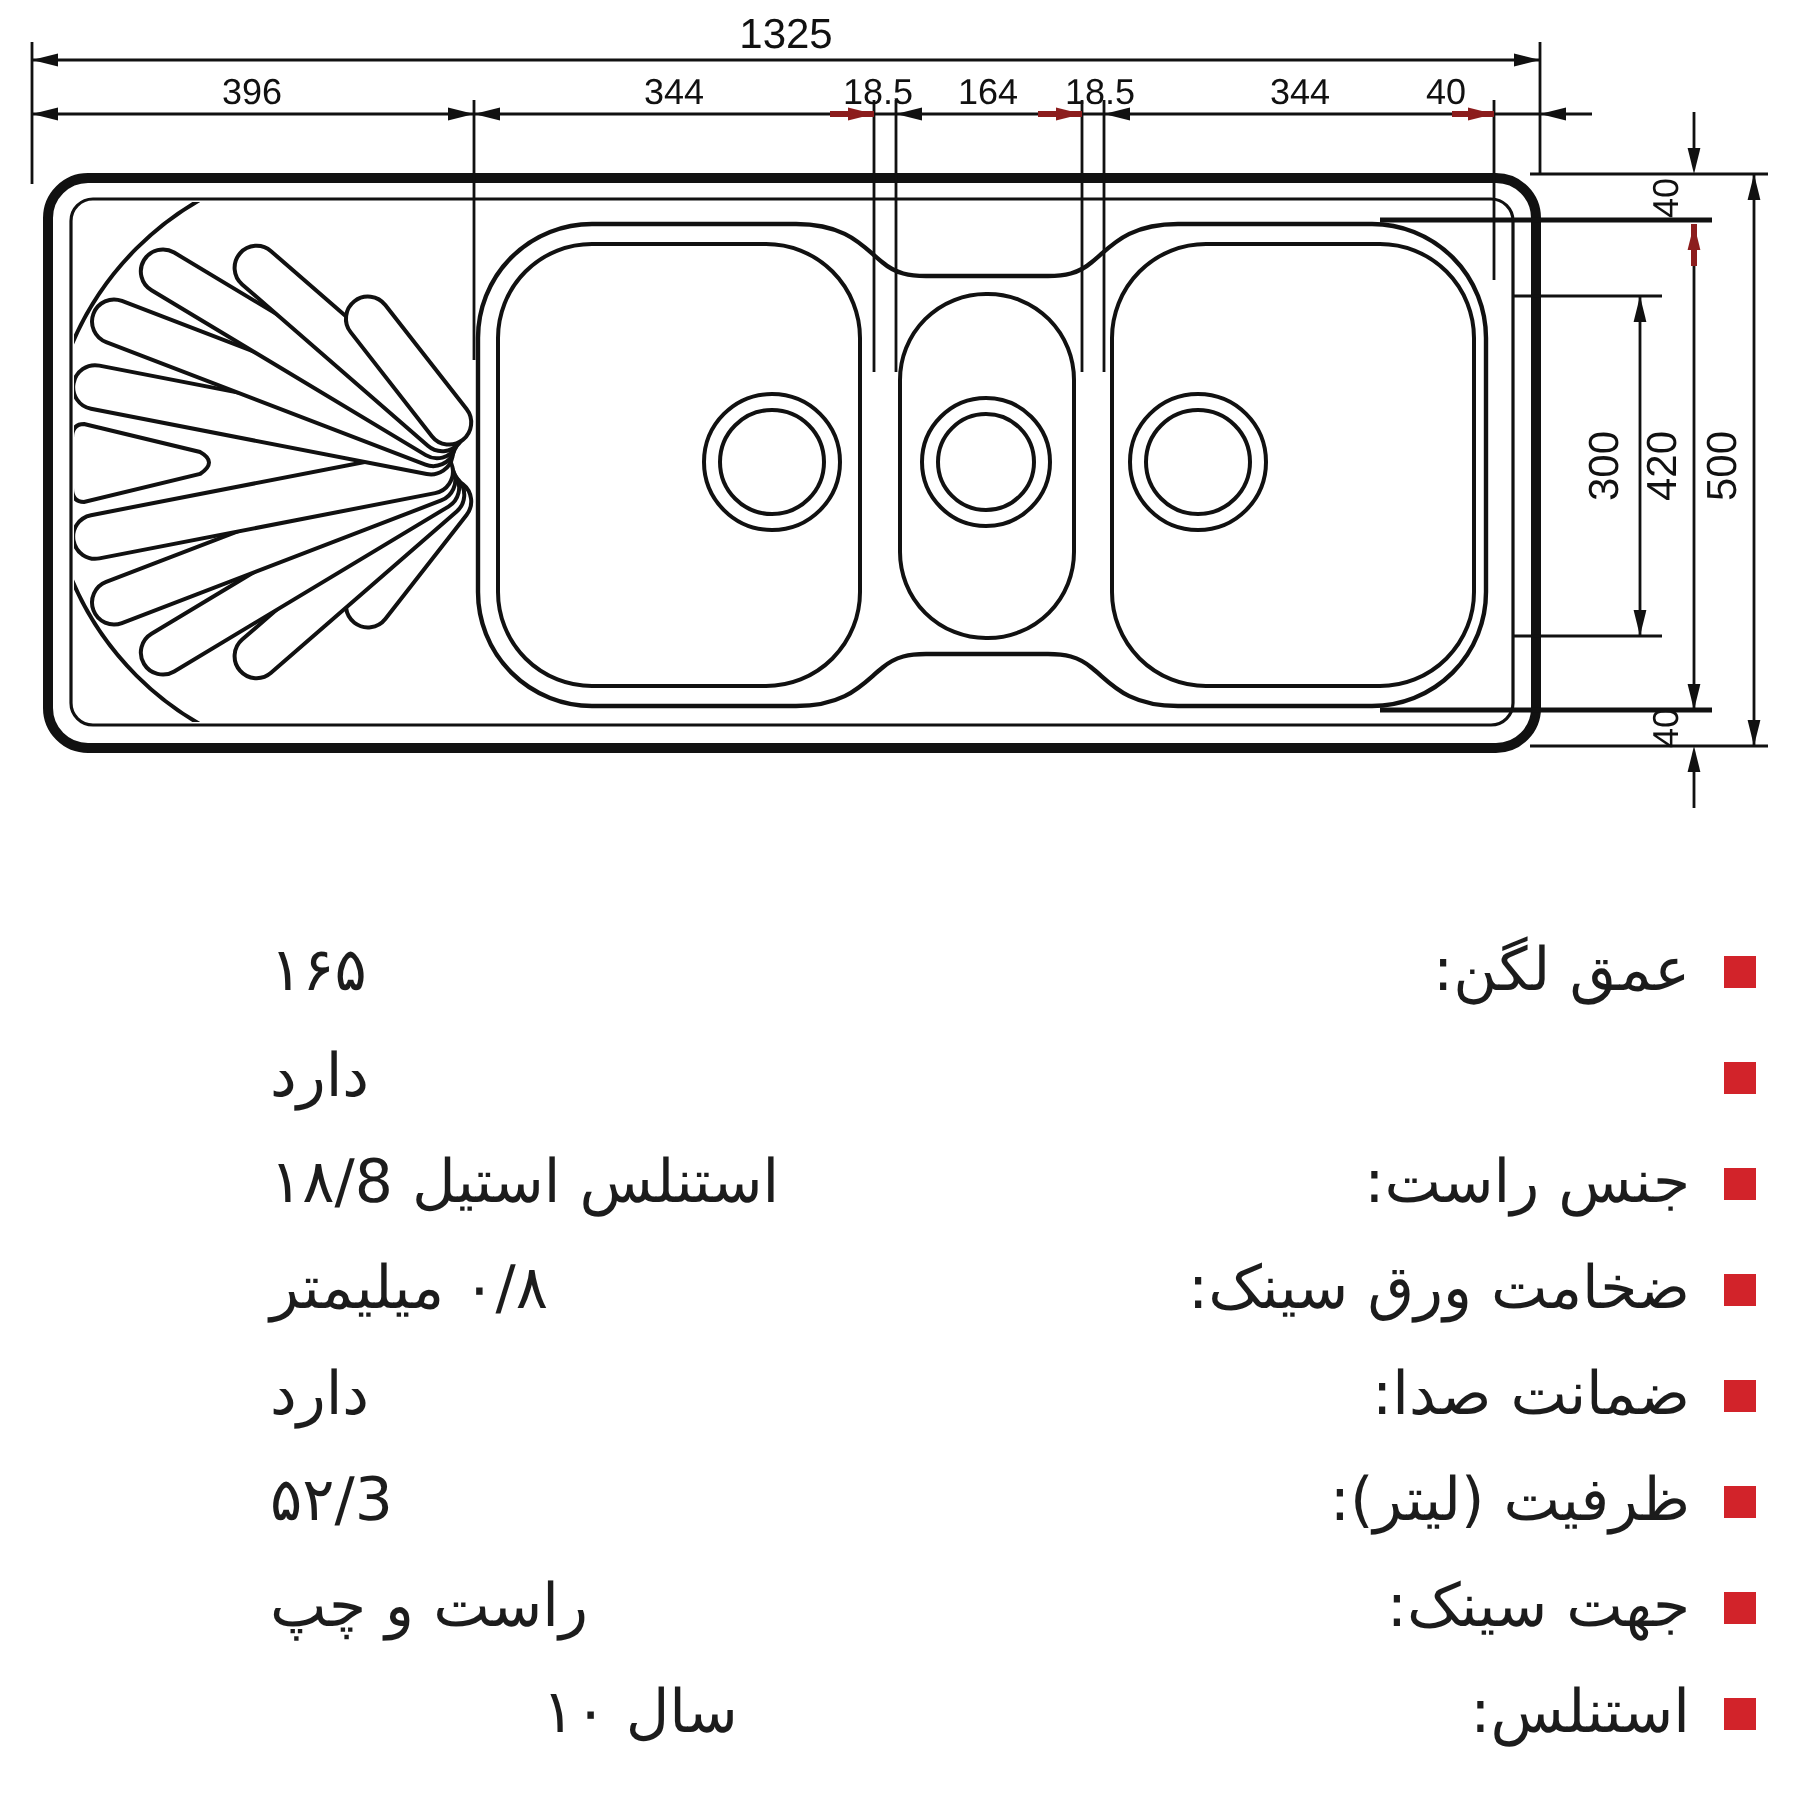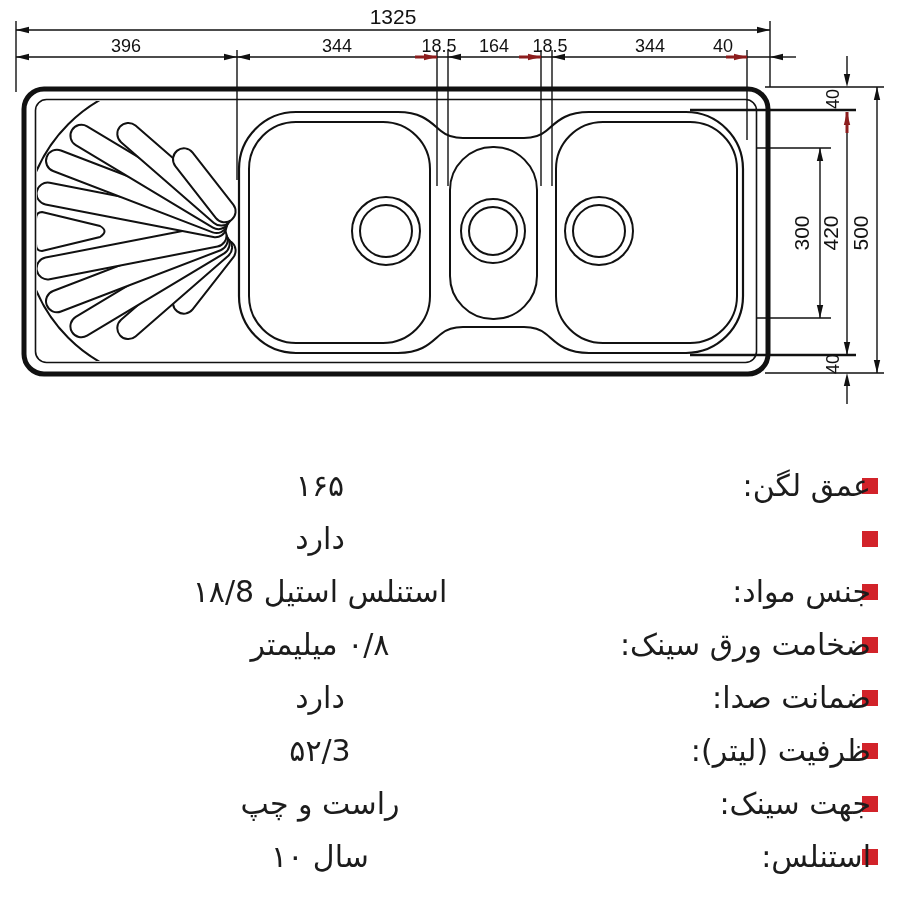--- a/index.html
+++ b/index.html
@@ -3,24 +3,24 @@
 <meta charset="utf-8">
 <style>
   html,body{margin:0;padding:0;background:#ffffff;}
   #page{position:relative;width:905px;height:909px;background:#ffffff;overflow:hidden;
         font-family:"DejaVu Sans",sans-serif;color:#1c1c1c;}
   #drawing{position:absolute;top:0;left:0;}
   .dimtxt{font-family:"Liberation Sans",sans-serif;fill:#111111;}
   #specs{position:absolute;top:459px;left:0;width:905px;}
   .spec-row{position:relative;height:53px;}
   .bullet{position:absolute;right:27px;top:50%;margin-top:-8px;width:16px;height:16px;background:#d2232a;}
-  .spec-label{position:absolute;right:34px;top:0;width:470px;height:53px;line-height:53px;
+  .spec-label{position:absolute;right:60px;top:0;width:470px;height:53px;line-height:53px;
               direction:rtl;text-align:right;font-size:30px;white-space:nowrap;}
   .spec-value{position:absolute;right:400px;top:0;width:370px;height:53px;line-height:53px;
-              direction:rtl;text-align:center;font-size:30px;white-space:nowrap;}
+              direction:rtl;text-align:left;font-size:30px;white-space:nowrap;}
   .spec-value.ltr{direction:ltr;text-align:center;}
 </style>
 </head>
 <body>
 
 <div id="page">
 
   <svg id="drawing" width="905" height="445" viewBox="0 0 905 445">
     <defs>
       <clipPath id="drainClip">
@@ -170,21 +170,21 @@
       <span class="bullet"></span>
       <div class="spec-label">عمق لگن:</div>
       <div class="spec-value">۱۶۵</div>
     </div>
     <div class="spec-row">
       <span class="bullet"></span>
       <div class="spec-value">دارد</div>
     </div>
     <div class="spec-row">
       <span class="bullet"></span>
-      <div class="spec-label">جنس مواد:</div>
+      <div class="spec-label">جنس راست:</div>
       <div class="spec-value">استنلس استیل ۱۸/8</div>
     </div>
     <div class="spec-row">
       <span class="bullet"></span>
       <div class="spec-label">ضخامت ورق سینک:</div>
       <div class="spec-value">۰/۸ میلیمتر</div>
     </div>
     <div class="spec-row">
       <span class="bullet"></span>
       <div class="spec-label">ضمانت صدا:</div>

